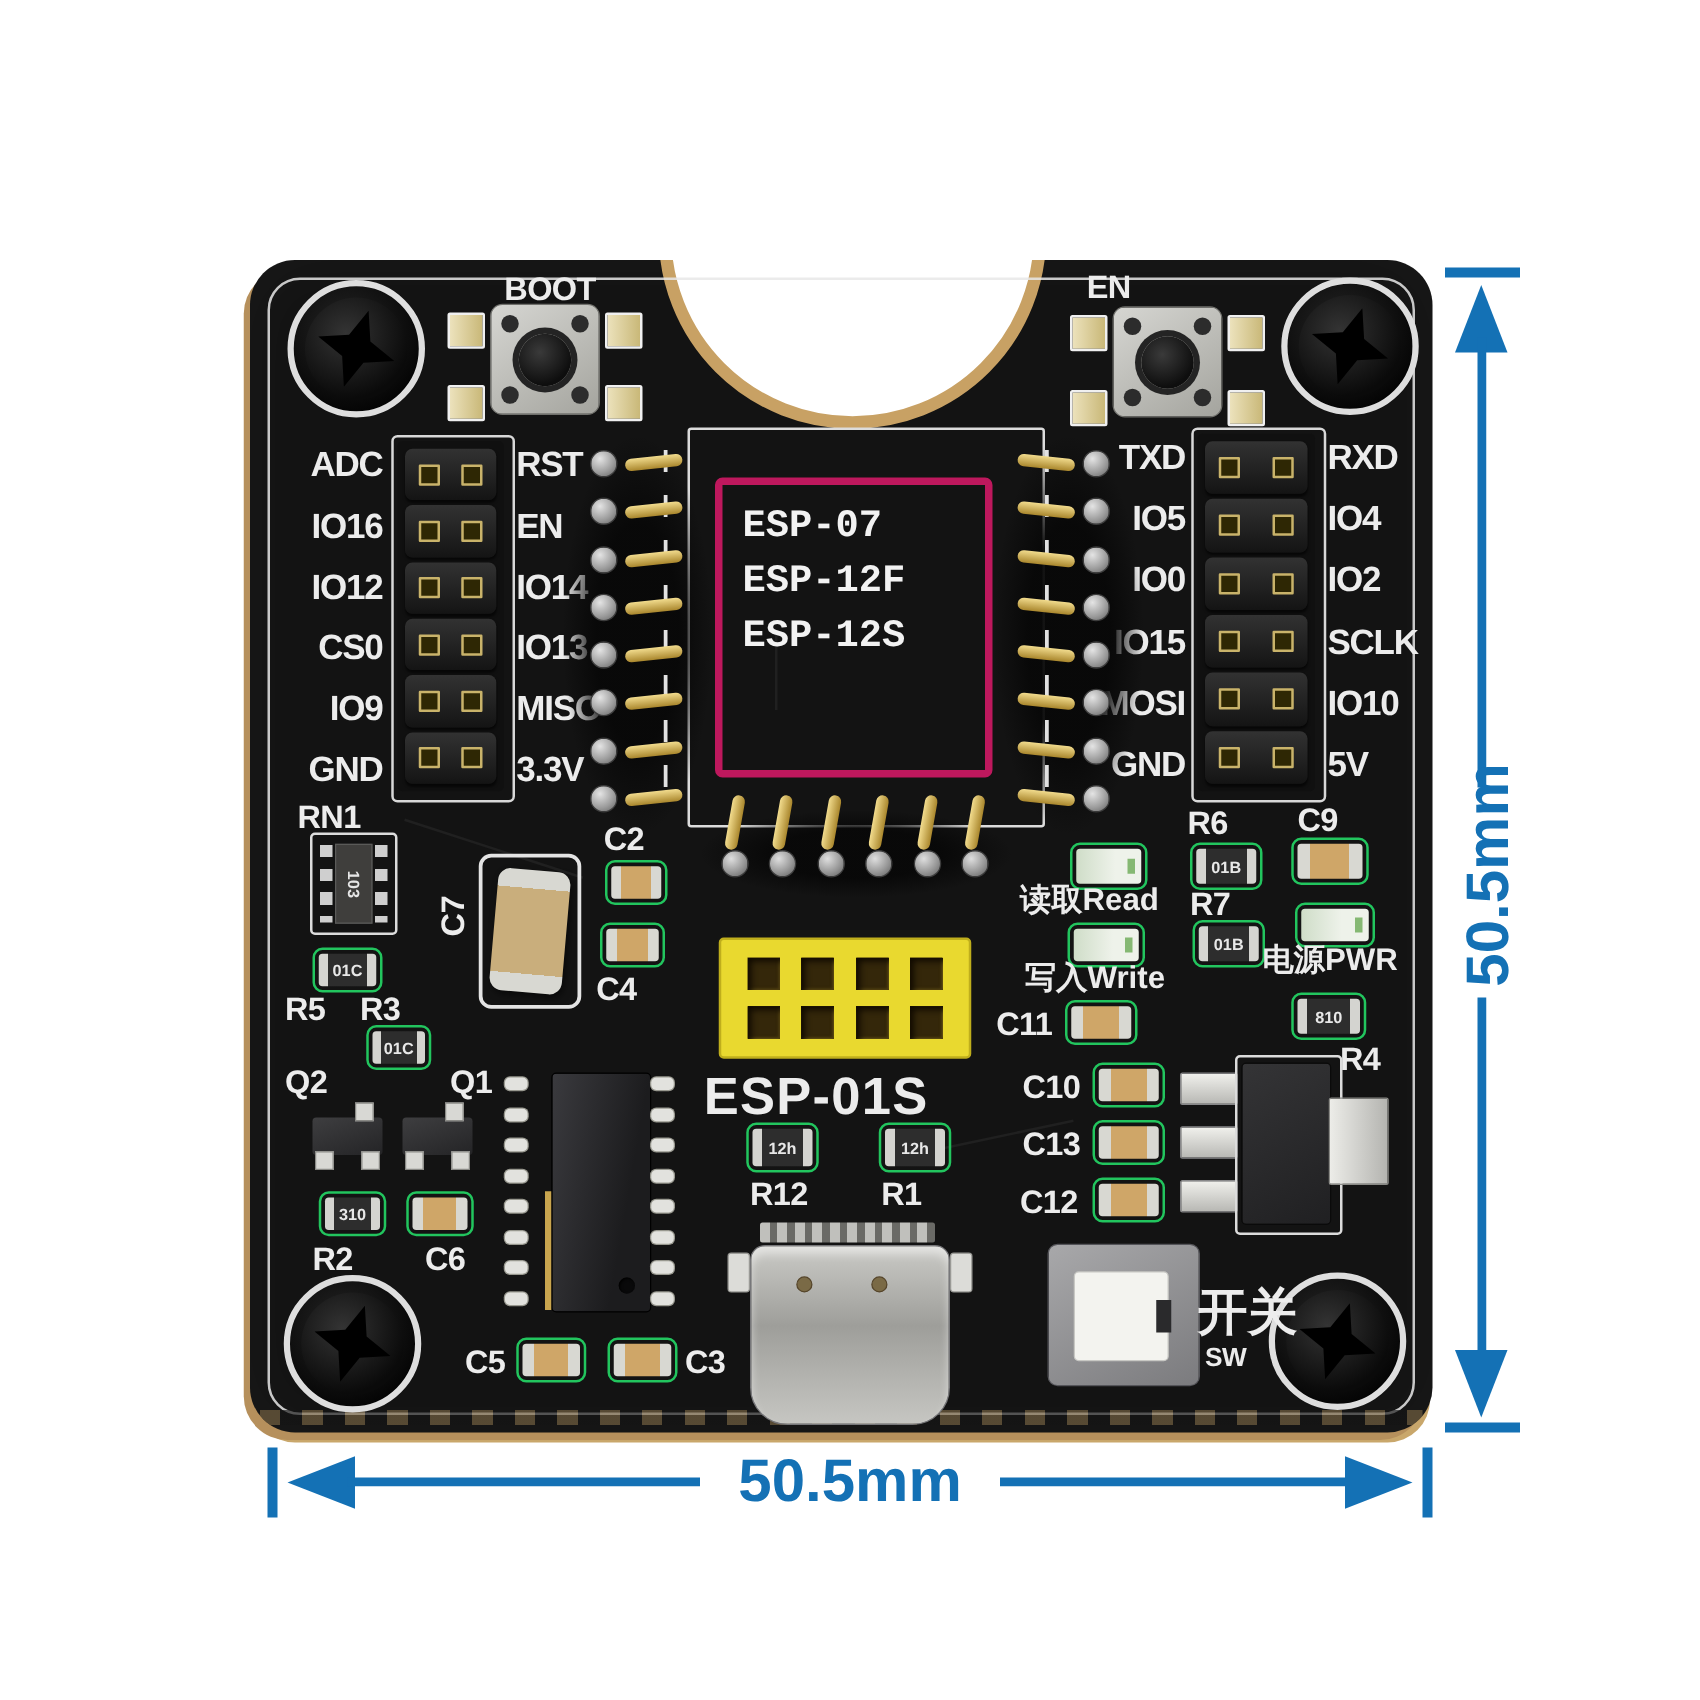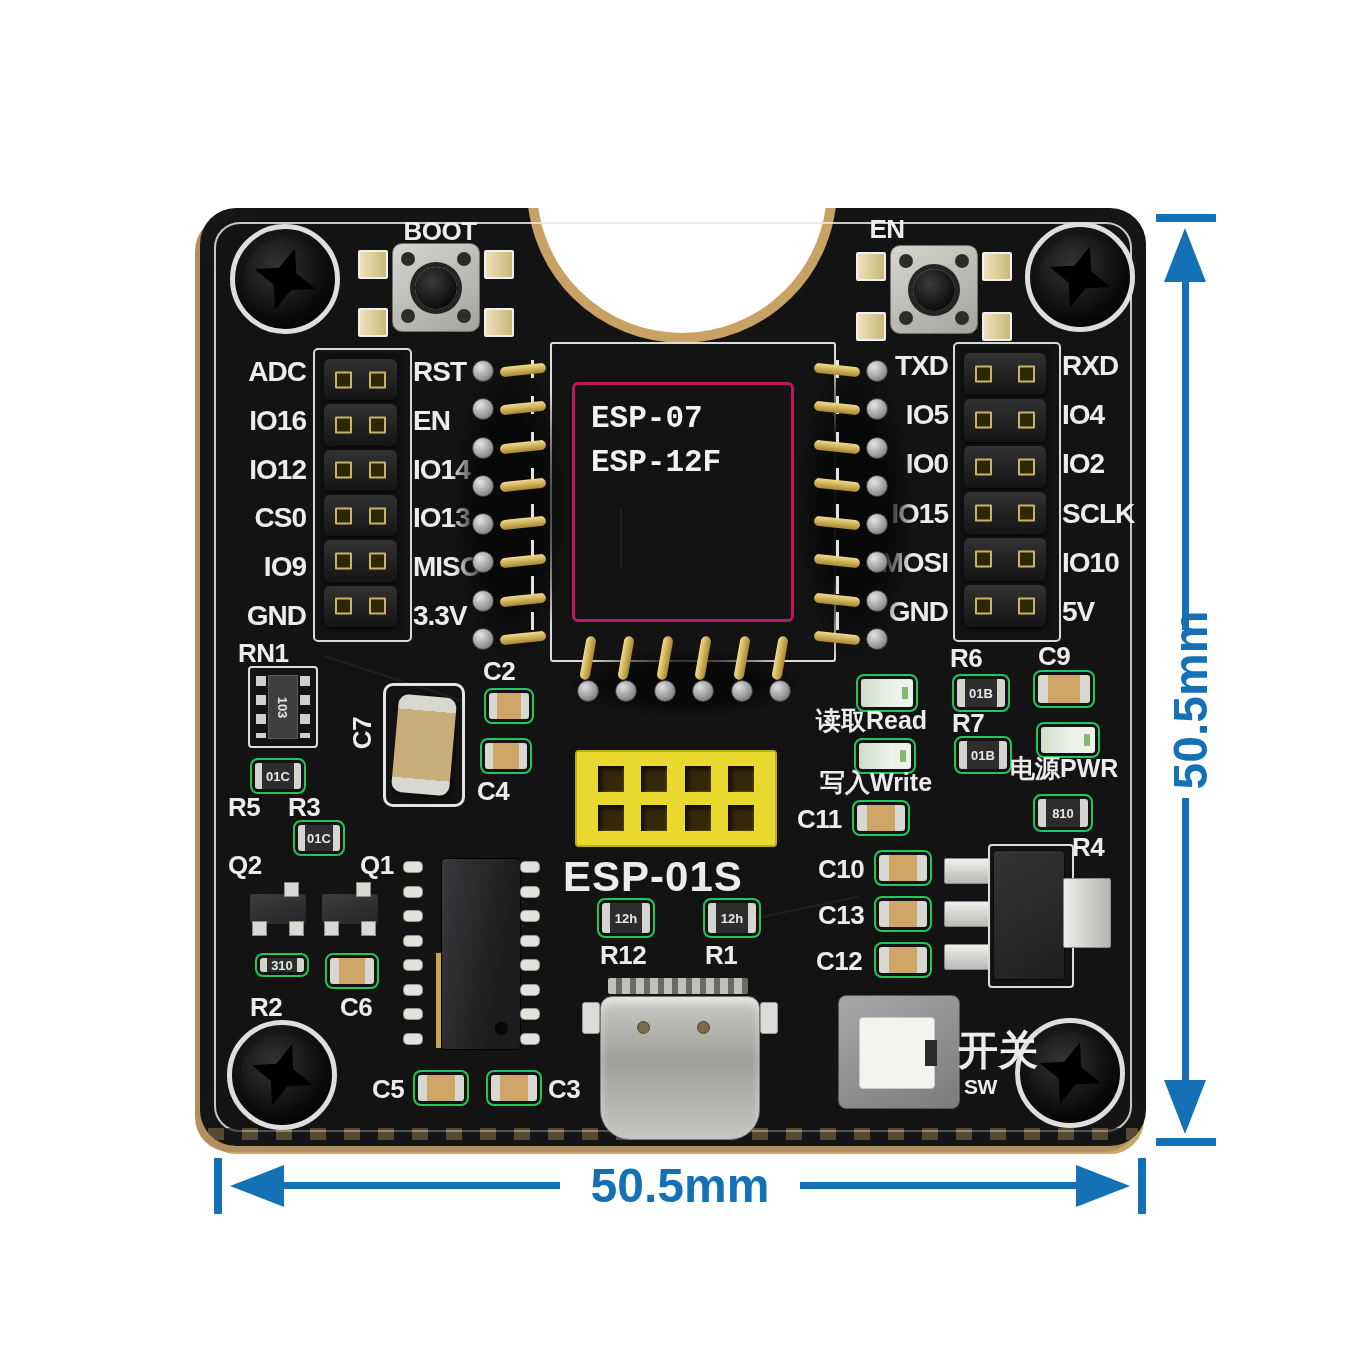--- a/index.html
+++ b/index.html
@@ -72,21 +72,21 @@
   .pogorow .pogo{width:26px;height:70px;}
   .pogorow .pogo::after{content:"";position:absolute;left:8px;top:0;width:10px;height:44px;border-radius:5px;
        background:linear-gradient(90deg,#f2dc8e,#a9862c);transform:rotate(10deg);}
   .pogorow .pogo::before{content:"";position:absolute;left:2px;top:44px;width:20px;height:20px;border-radius:50%;
        background:radial-gradient(circle at 35% 30%,#dedede,#949494 60%,#5c5c5c);border:1px solid #3c3c3c;}
   .dashline{position:absolute;width:3px;
        background:repeating-linear-gradient(180deg,#e2e2e2 0 18px,transparent 18px 36px);}
 
   
   .modframe{position:absolute;border:2px solid #dcdcdc;border-radius:3px;}
-  .espbox{position:absolute;border:3px solid #be185d;border-radius:6px;box-sizing:border-box;
+  .espbox{position:absolute;border:6px solid #be185d;border-radius:6px;box-sizing:border-box;
        padding:12px 0 0 16px;}
   .espbox span{display:block;font-family:"Liberation Mono","DejaVu Sans Mono",monospace;
        font-weight:bold;font-size:31px;line-height:44px;color:#f2f2f2;letter-spacing:0;}
 
   
   .smd{position:absolute;border:2px solid #22c55e;border-radius:8px;padding:3px;box-sizing:border-box;}
   .smd .body{width:100%;height:100%;border-radius:3px;display:flex;align-items:center;justify-content:center;}
   .cap-i{background:linear-gradient(90deg,#d8d8d2 0 20%,#cfa668 20% 80%,#d8d8d2 80%);}
   .res-i{background:linear-gradient(90deg,#d4d4d0 0 16%,#2d2d2d 16% 84%,#d4d4d0 84%);
        color:#e8e8e8;font-size:13px;font-weight:bold;letter-spacing:0;}
@@ -282,20 +282,21 @@
         <div class="pogo"></div>
         <div class="pogo"></div>
         <div class="pogo"></div>
         <div class="pogo"></div>
         <div class="pogo"></div>
       </div>
 
     <div class="espbox" style="left:372px;top:174px;width:222px;height:240px;">
       <span>ESP-07</span>
       <span>ESP-12F</span>
+      <span>ESP-12S</span>
     </div>
 
     <div class="lbl" style="left:38px;top:432px;">RN1</div>
     <div class="rn1box" style="left:48px;top:458px;width:66px;height:78px;">
       <div class="rn1body">
           <span>103</span>
         </div>
     </div>
 
     <div class="lbl" style="left:146px;top:512px;transform:rotate(-90deg);">C7</div>
@@ -327,21 +328,21 @@
         <div class="sotpad"></div>
         <div class="sotpad"></div>
         <div class="sotpad"></div>
       </div>
     <div class="sot" style="left:122px;top:686px;">
         <div class="sotpad"></div>
         <div class="sotpad"></div>
         <div class="sotpad"></div>
       </div>
 
-    <div class="smd" style="left:55px;top:745px;width:54px;height:24px;">
+    <div class="smd" style="left:55px;top:745px;width:54px;height:36px;">
         <div class="body res-i">310</div>
       </div>
     <div class="lbl" style="left:50px;top:786px;">R2</div>
     <div class="smd" style="left:125px;top:745px;width:54px;height:36px;">
         <div class="body cap-i"></div>
       </div>
     <div class="lbl" style="left:140px;top:786px;">C6</div>
 
     <div class="spadcol" style="left:204px;top:654px;height:182px;">
         <div class="spad"></div>

